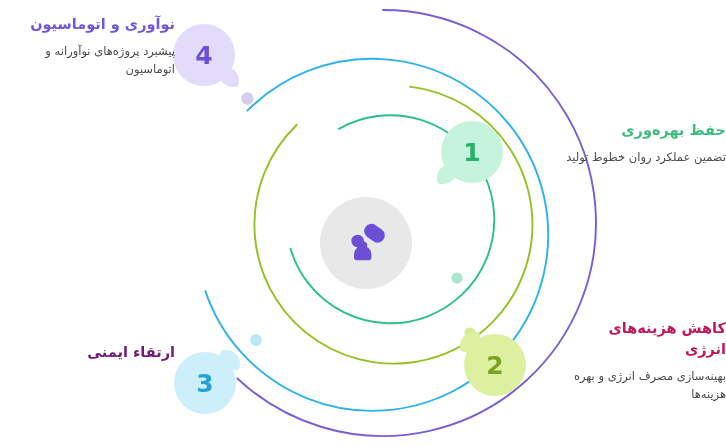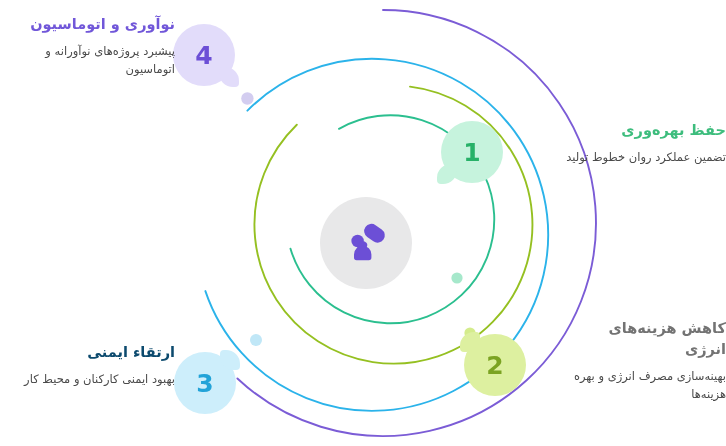--- a/index.html
+++ b/index.html
@@ -132,24 +132,24 @@
     margin: 0;
   }
 
   #block-4 { left: 0px; top: 14px; width: 175px; text-align: right; }
   #block-4 .heading { color: #7157d9; }
 
   #block-1 { left: 556px; top: 120px; width: 170px; text-align: right; }
   #block-1 .heading { color: #3dbd7d; }
 
   #block-2 { left: 556px; top: 318px; width: 170px; text-align: right; }
-  #block-2 .heading { color: #737373; margin-left: 32px; }
+  #block-2 .heading { color: #be185d; margin-left: 32px; }
 
   #block-3 { left: 0px; top: 342px; width: 175px; text-align: right; }
-  #block-3 .heading { color: #0c4a6e; }
+  #block-3 .heading { color: #701a75; }
 </style>
 </head>
 <body>
 
 <div id="stage">
 
   <svg id="rings" viewBox="0 0 440 440" xmlns="http://www.w3.org/2000/svg">
 
     <path d="M 220 220 m 0 -213 a 213 213 0 1 1 -145.6 368.5" fill="none" stroke="#7b5cd6" stroke-width="1.9" stroke-linecap="round"></path>
 
@@ -212,16 +212,15 @@
     <p class="desc">پیشبرد پروژه‌های نوآورانه و اتوماسیون</p>
   </div>
 
   <div class="block" id="block-2">
     <p class="heading">کاهش هزینه‌های انرژی</p>
     <p class="desc">بهینه‌سازی مصرف انرژی و بهره هزینه‌ها</p>
   </div>
 
   <div class="block" id="block-3">
     <p class="heading">ارتقاء ایمنی</p>
-    <p class="desc">بهبود ایمنی کارکنان و محیط کار</p>
   </div>
 
 </div>
 
 </body></html>

